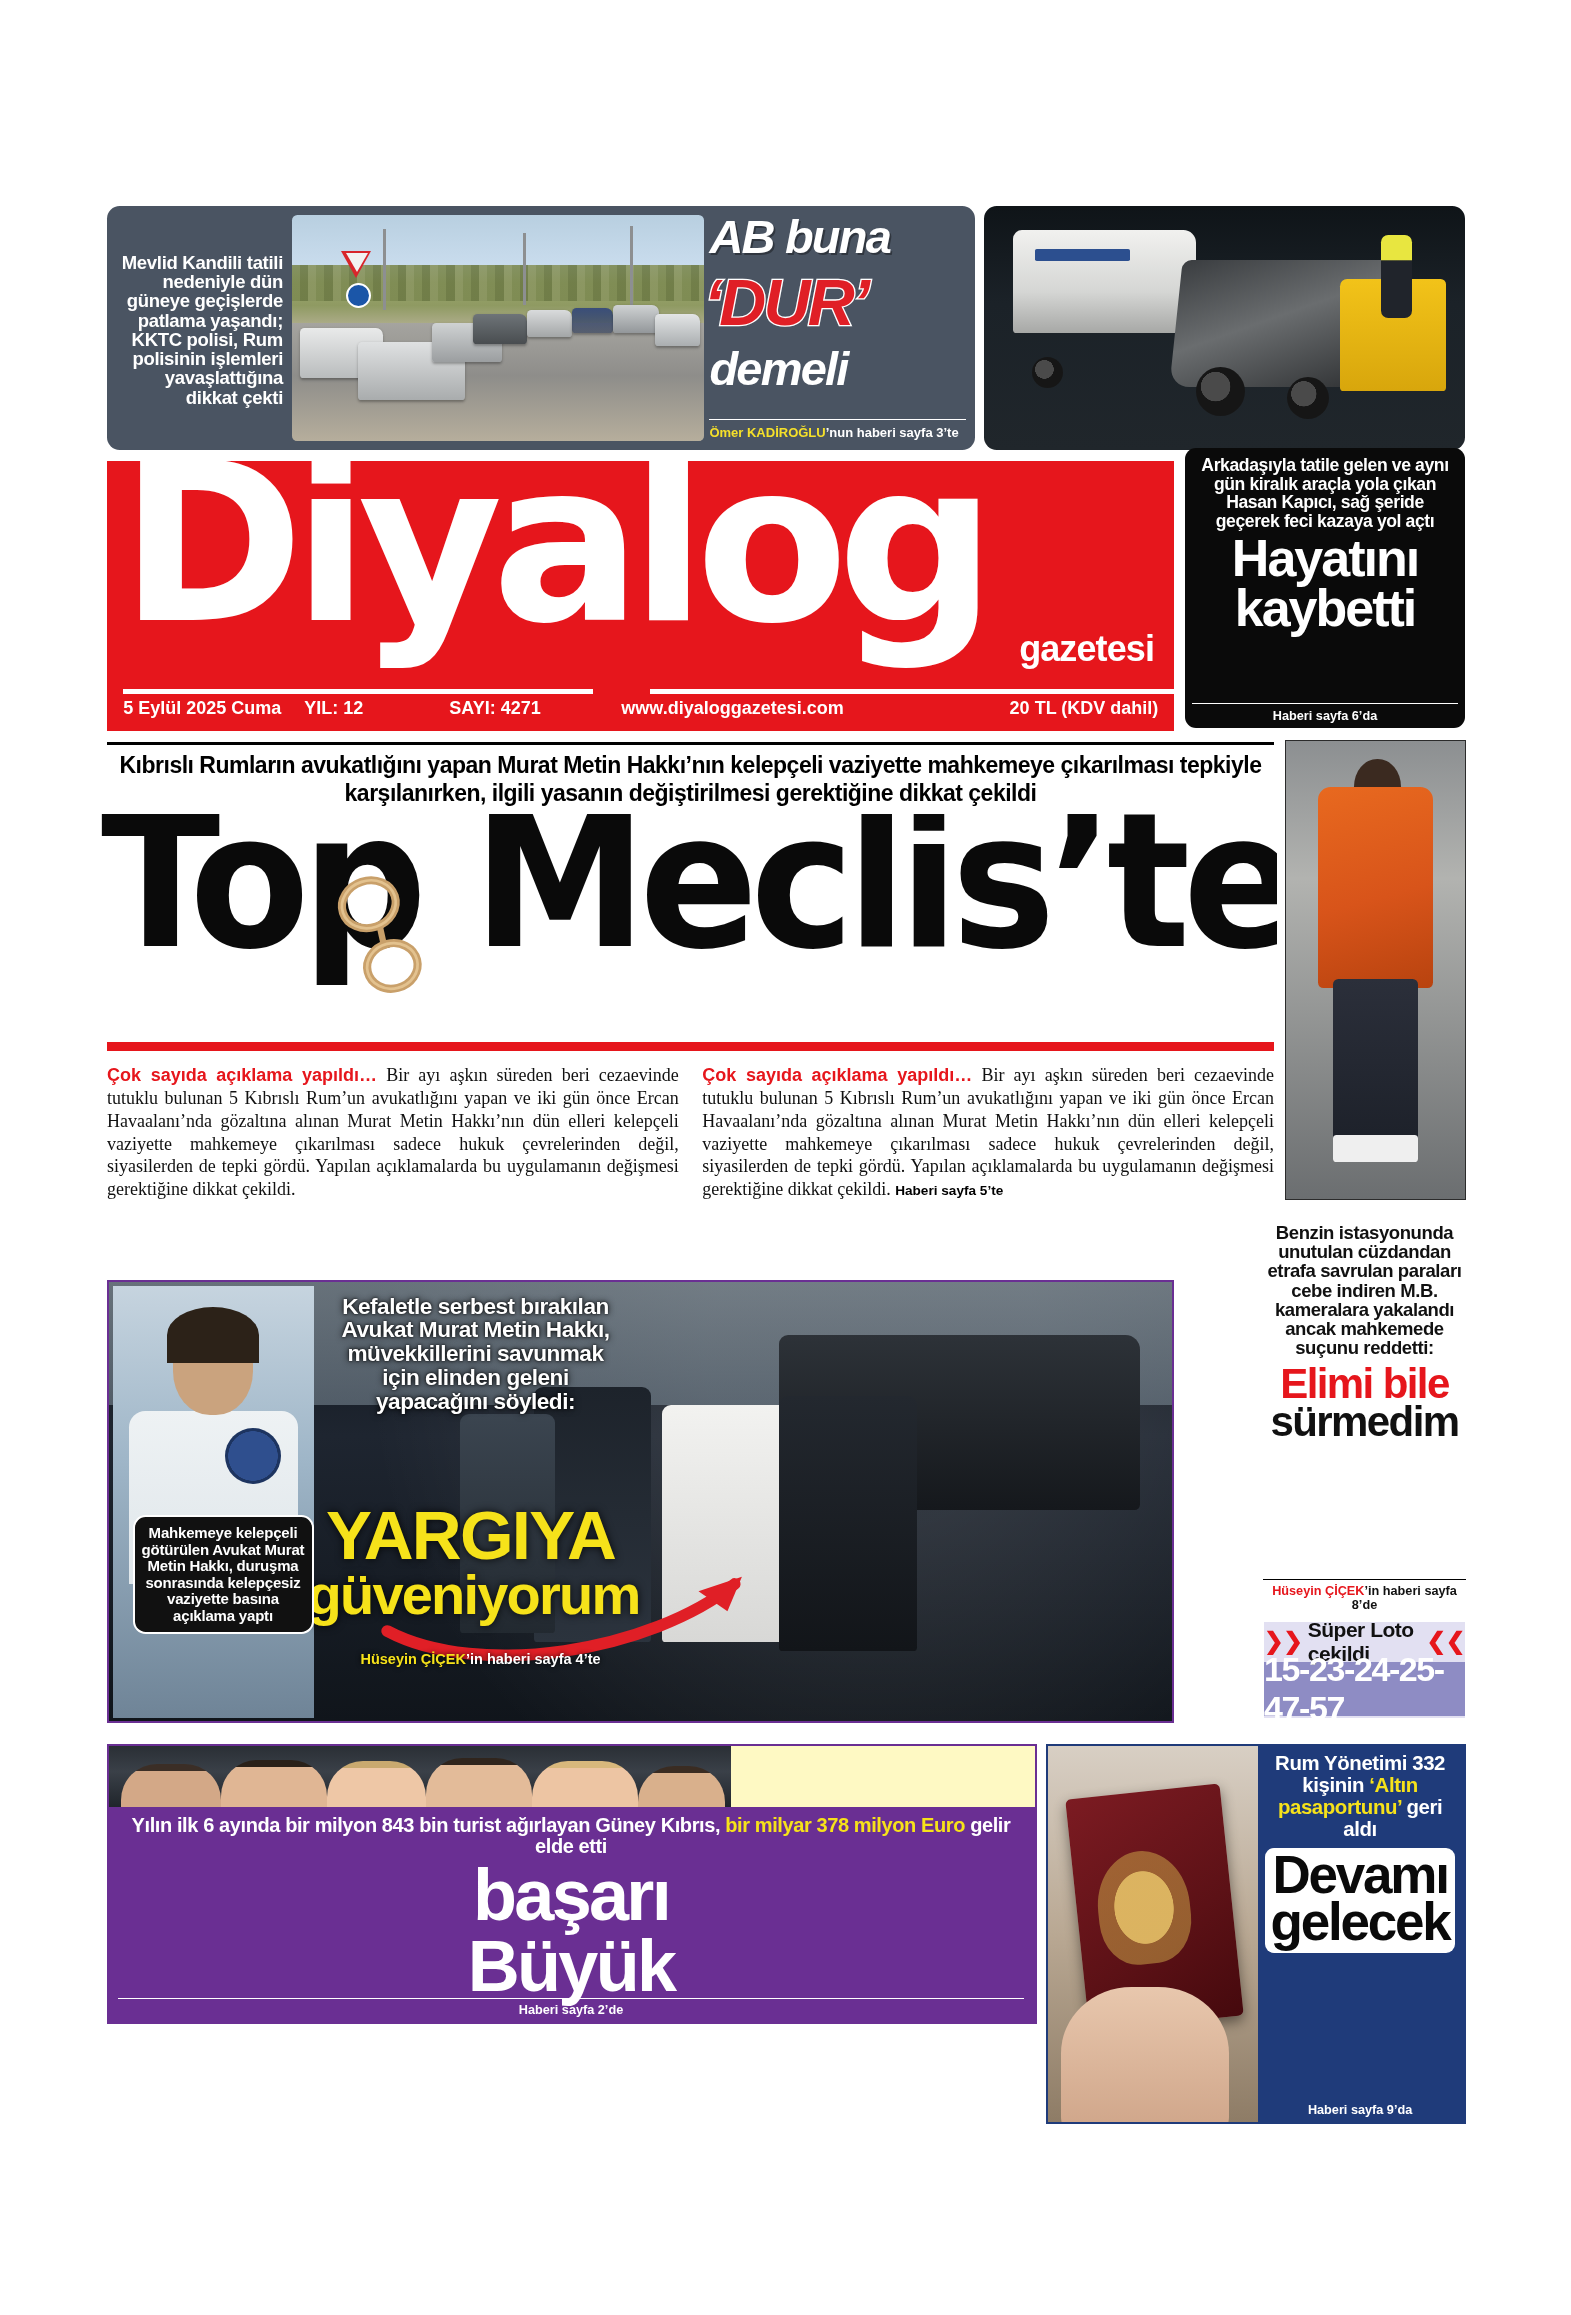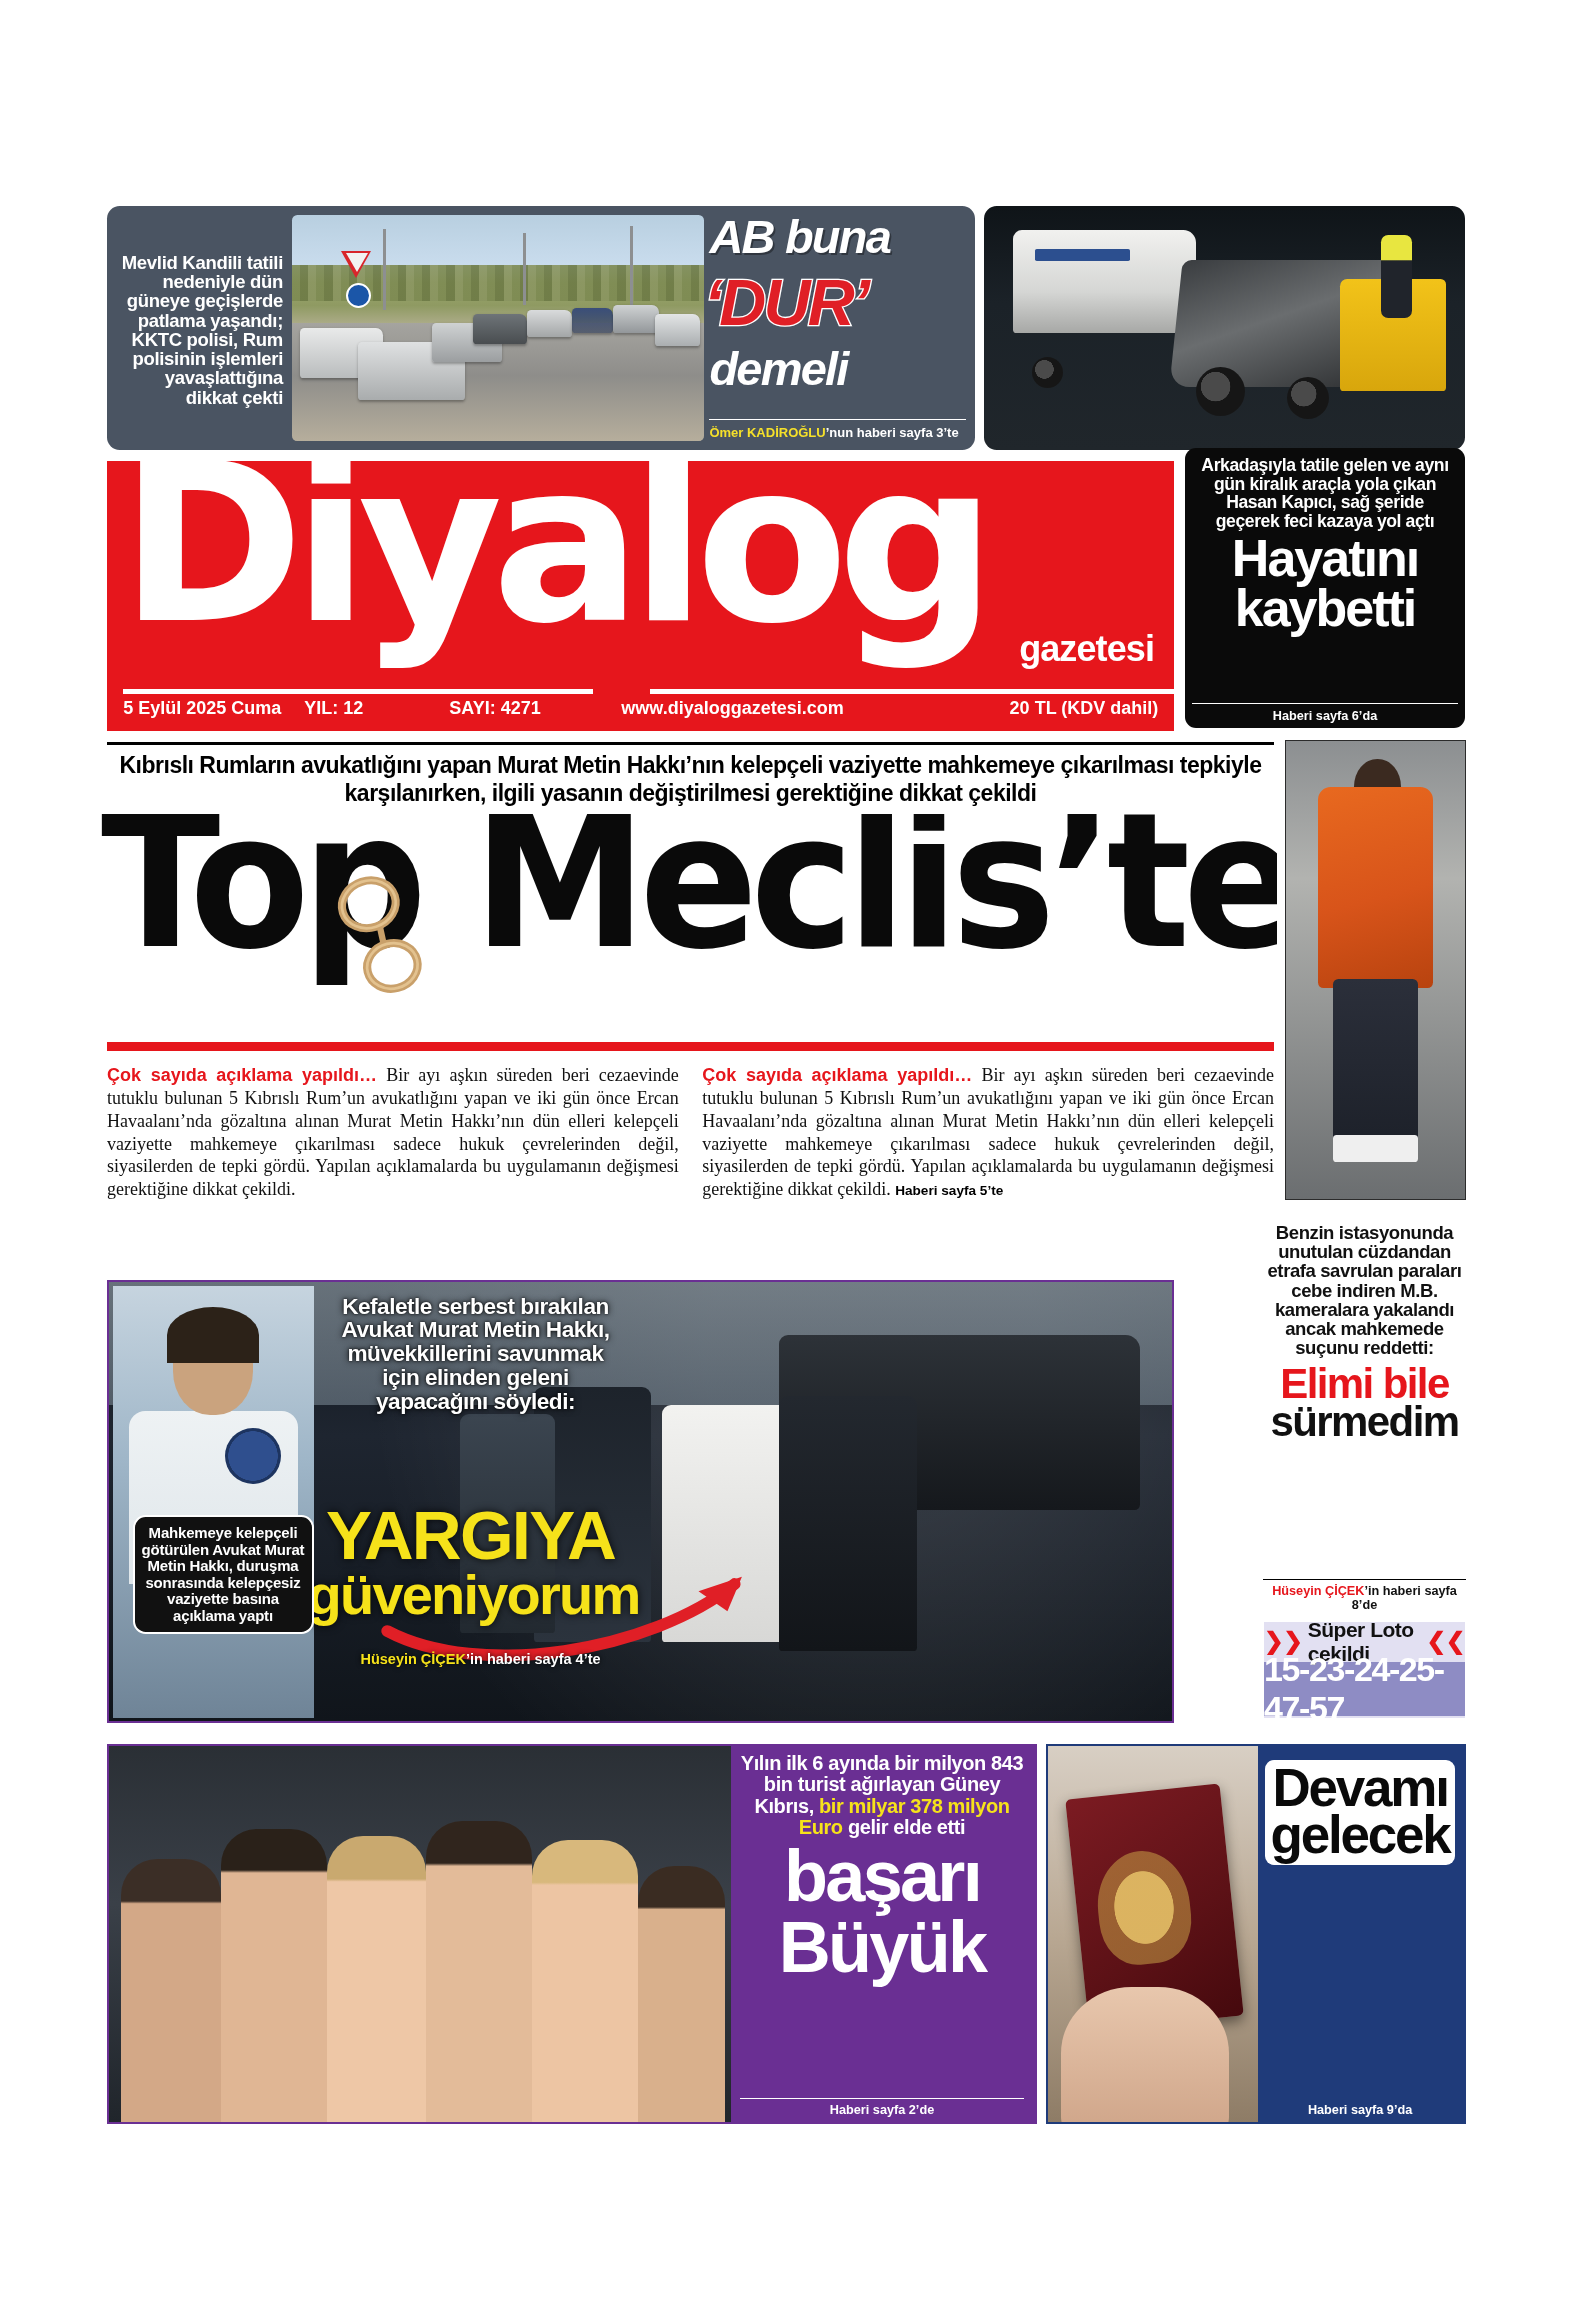--- a/index.html
+++ b/index.html
@@ -391,25 +391,26 @@
     background: linear-gradient(180deg,#c6d4df 0%, #9fb6c8 40%, #6f8497 100%);
   }
   .mlp-head { position:absolute; left: 30%; top: 8%; width: 40%; height: 22%; background:#caa37e; border-radius: 46%; }
   .mlp-hair { position:absolute; left: 27%; top: 5%; width: 46%; height: 13%; background:#2c2218; border-radius: 50% 50% 0 0; }
   .mlp-shirt{ position:absolute; left: 8%; top: 29%; width: 84%; height: 40%; background: linear-gradient(180deg,#eef2f4 0%, #dfe6ea 100%); border-radius: 16.3px 16.3px 0 0; }
   .mlp-badge{ position:absolute; left: 56%; top: 33%; width: 56px; height: 56px; border-radius:50%; background: radial-gradient(circle,#2f4f8e 0 62%, #1d3460 63% 100%); }
 
   
   .bot-left {
     position: absolute; left: 107px; top: 1744px;
-    width: 930px; height: 380px;
+    width: 930px; height: 280px;
     border: 2.7px solid #6a2f93;
     display: flex;
     overflow: hidden;
-    background: #bef264;
+    background: #fef9c3;
+    flex-direction: column;
   }
   .bl-photo {
     position: relative;
     width: 622px; height: 100%;
     background: linear-gradient(180deg,#2a2f35 0%, #3a4048 42%, #20252b 100%);
     overflow: hidden;
   }
   .blp-girl { position:absolute; bottom: 0; border-radius: 36px 36px 0 0; }
   .bl-text {
     flex: 1;
@@ -713,20 +714,25 @@
     </div>
   </div>
 
   <div class="bot-right">
     <div class="br-photo">
       <div class="brp-passport"></div>
       <div class="brp-emblem"></div>
       <div class="brp-hand"></div>
     </div>
     <div class="br-text">
+      <div class="br-kicker">
+        <span>Rum Yönetimi 332 kişinin</span>
+        <em>‘Altın pasaportunu’</em>
+        <span>geri aldı</span>
+      </div>
       <div class="br-big-wrap">
         <div class="br-big">Devamı</div>
         <div class="br-big">gelecek</div>
       </div>
       <div class="br-note">Haberi sayfa 9’da</div>
     </div>
   </div>
 
 </div>
 

